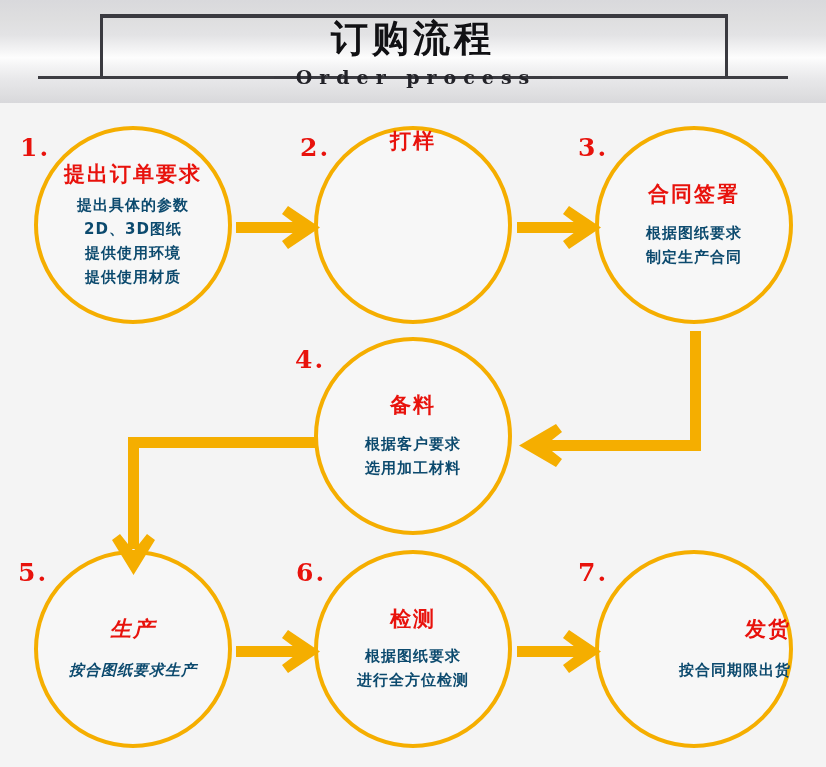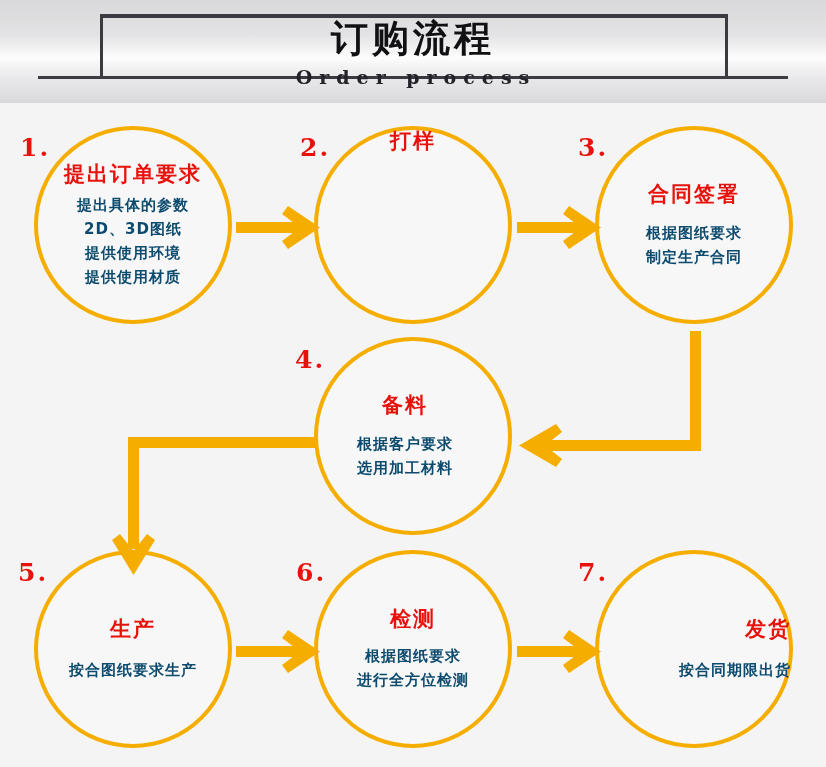--- a/index.html
+++ b/index.html
@@ -155,30 +155,30 @@
   <div class="node-num" style="left:578px; top:32px;">3.</div>
   <div class="node" style="left:597px; top:25px; width:194px; height:194px;">
     <div class="node-title">合同签署</div>
     <div class="node-lines" style="margin-top:14px;">
       <span class="node-line">根据图纸要求</span>
       <span class="node-line">制定生产合同</span>
     </div>
   </div>
 
   <div class="node-num" style="left:295px; top:244px;">4.</div>
-  <div class="node" style="left:308px; top:236px; width:194px; height:194px;">
+  <div class="node" style="left:316px; top:236px; width:194px; height:194px;">
     <div class="node-title">备料</div>
     <div class="node-lines" style="margin-top:14px;">
       <span class="node-line">根据客户要求</span>
       <span class="node-line">选用加工材料</span>
     </div>
   </div>
 
   <div class="node-num" style="left:18px; top:457px;">5.</div>
-  <div class="node" style="left:36px; top:449px; width:194px; height:194px;">
+  <div class="node" style="left:36px; top:449px; width:194px; height:194px;font-style:italic;">
     <div class="node-title">生产</div>
     <div class="node-lines" style="margin-top:16px;">
       <span class="node-line">按合图纸要求生产</span>
     </div>
   </div>
 
   <div class="node-num" style="left:296px; top:457px;">6.</div>
   <div class="node" style="left:316px; top:449px; width:194px; height:194px;">
     <div class="node-title">检测</div>
     <div class="node-lines" style="margin-top:12px;">

